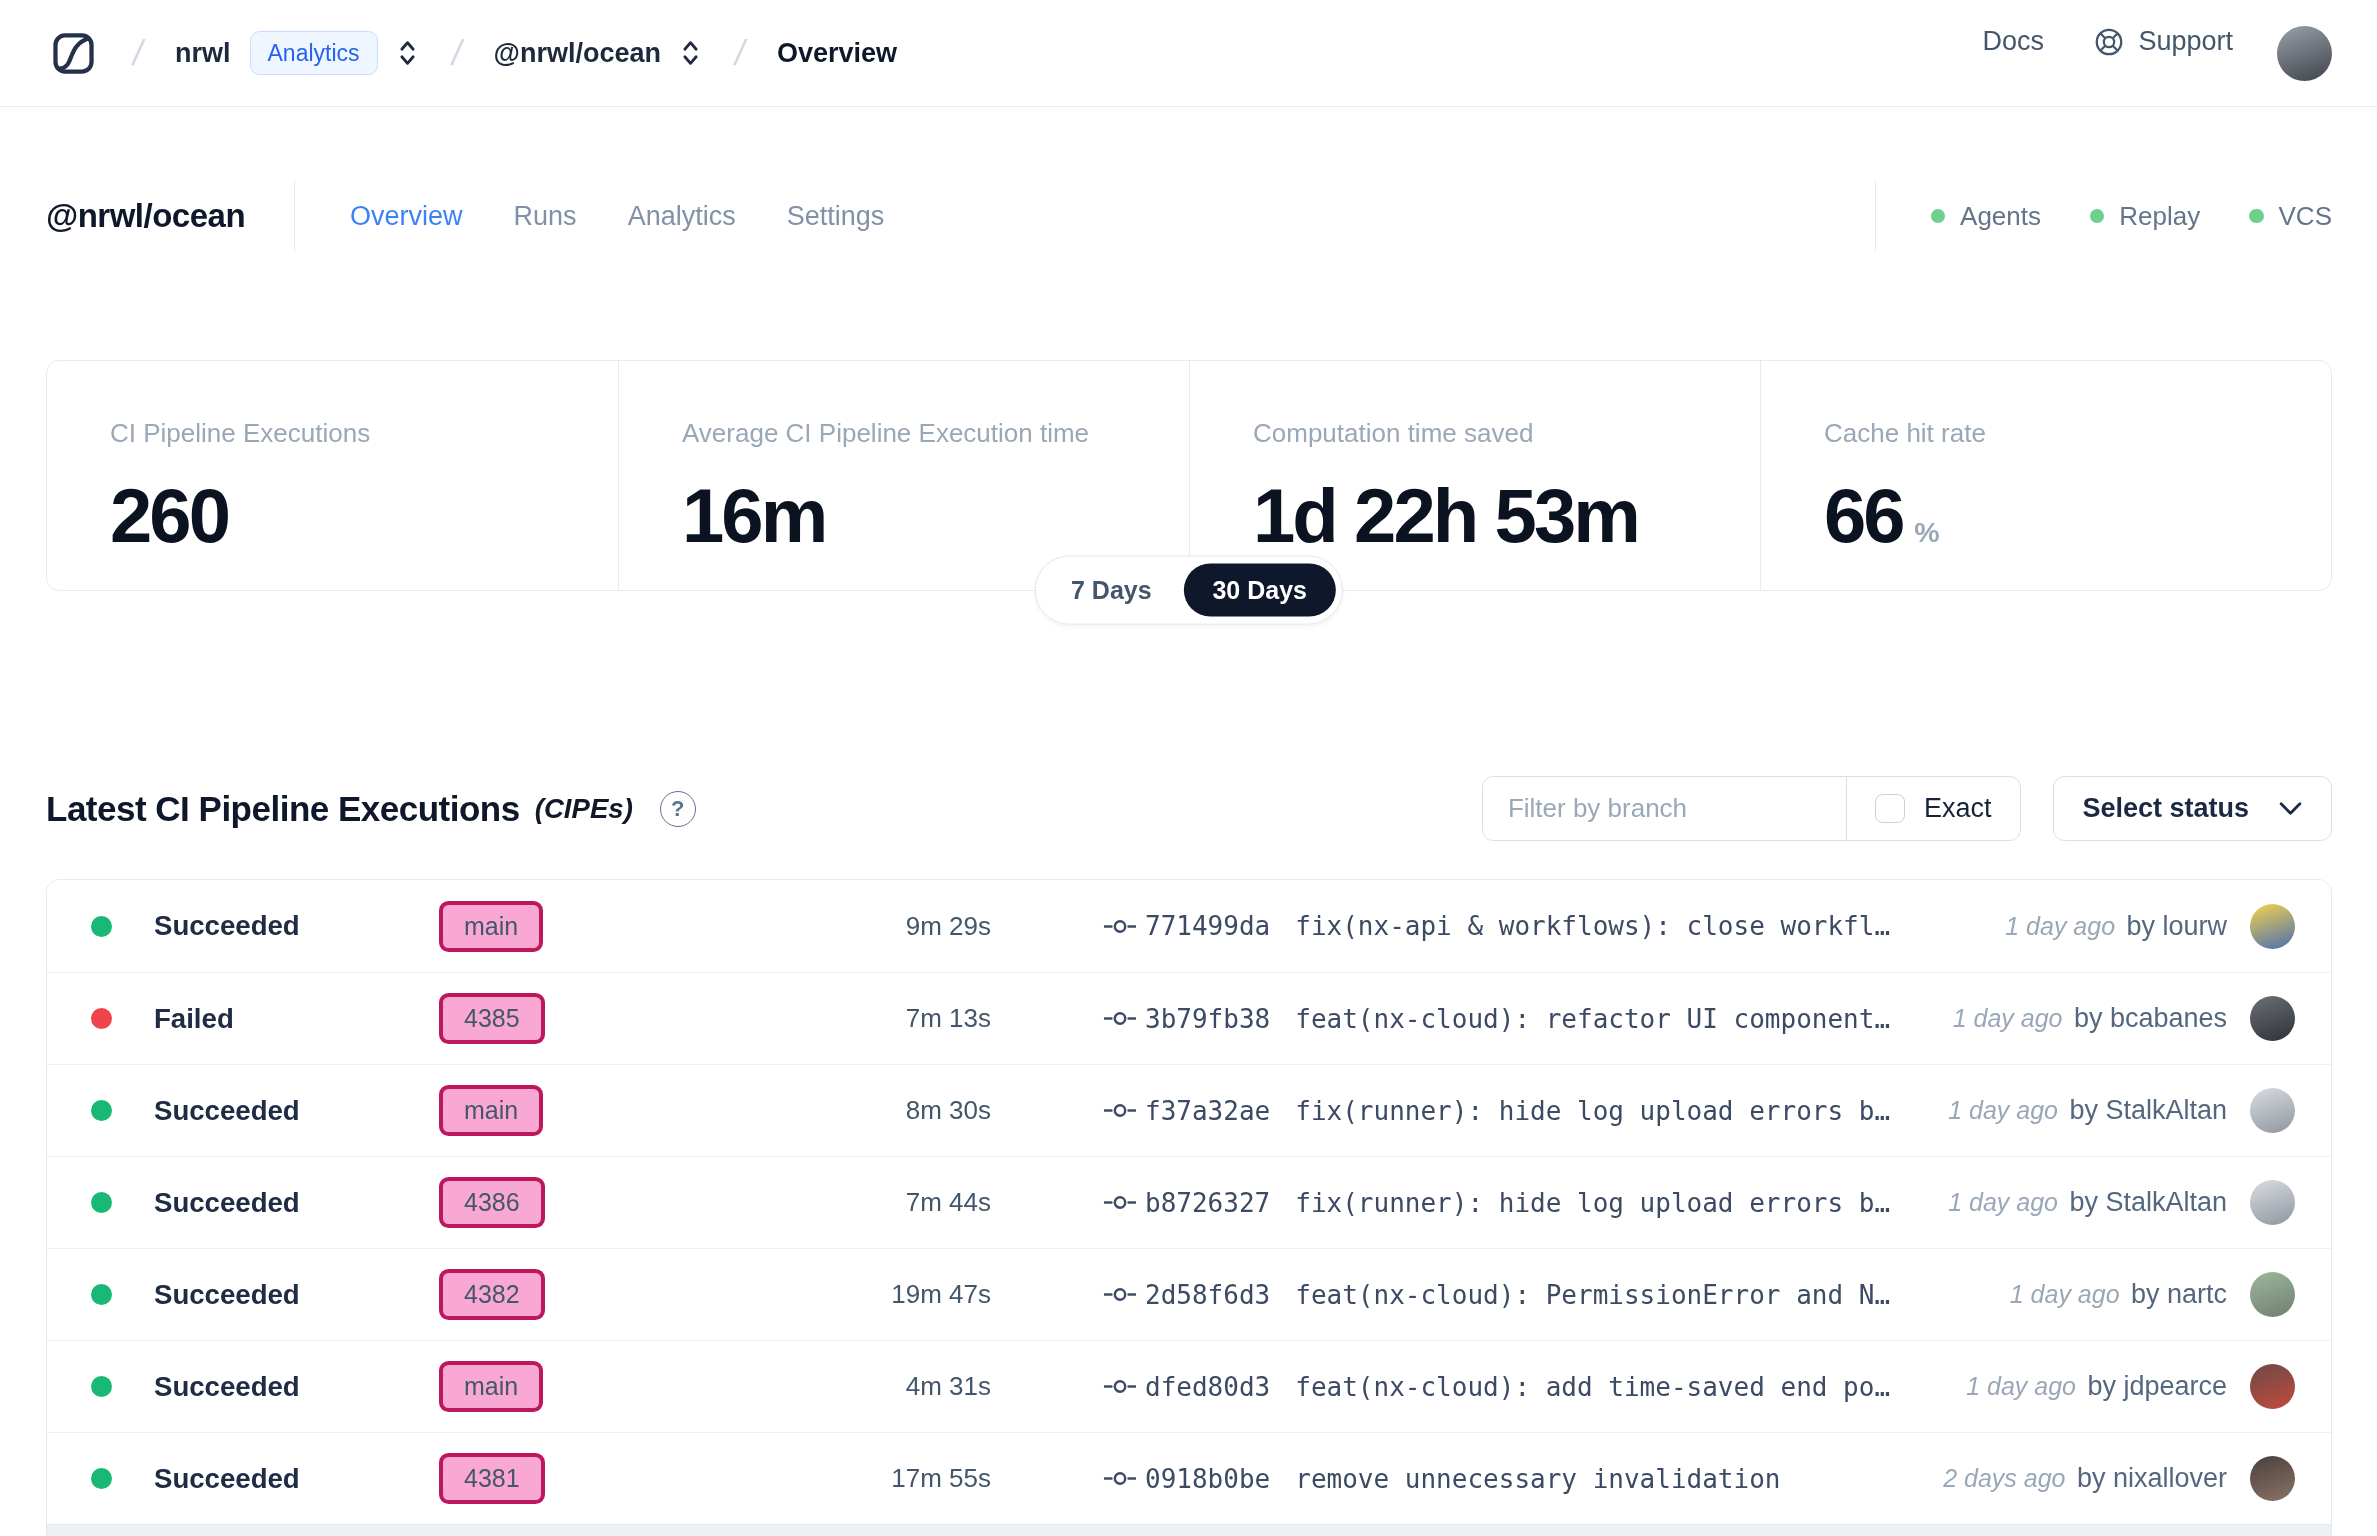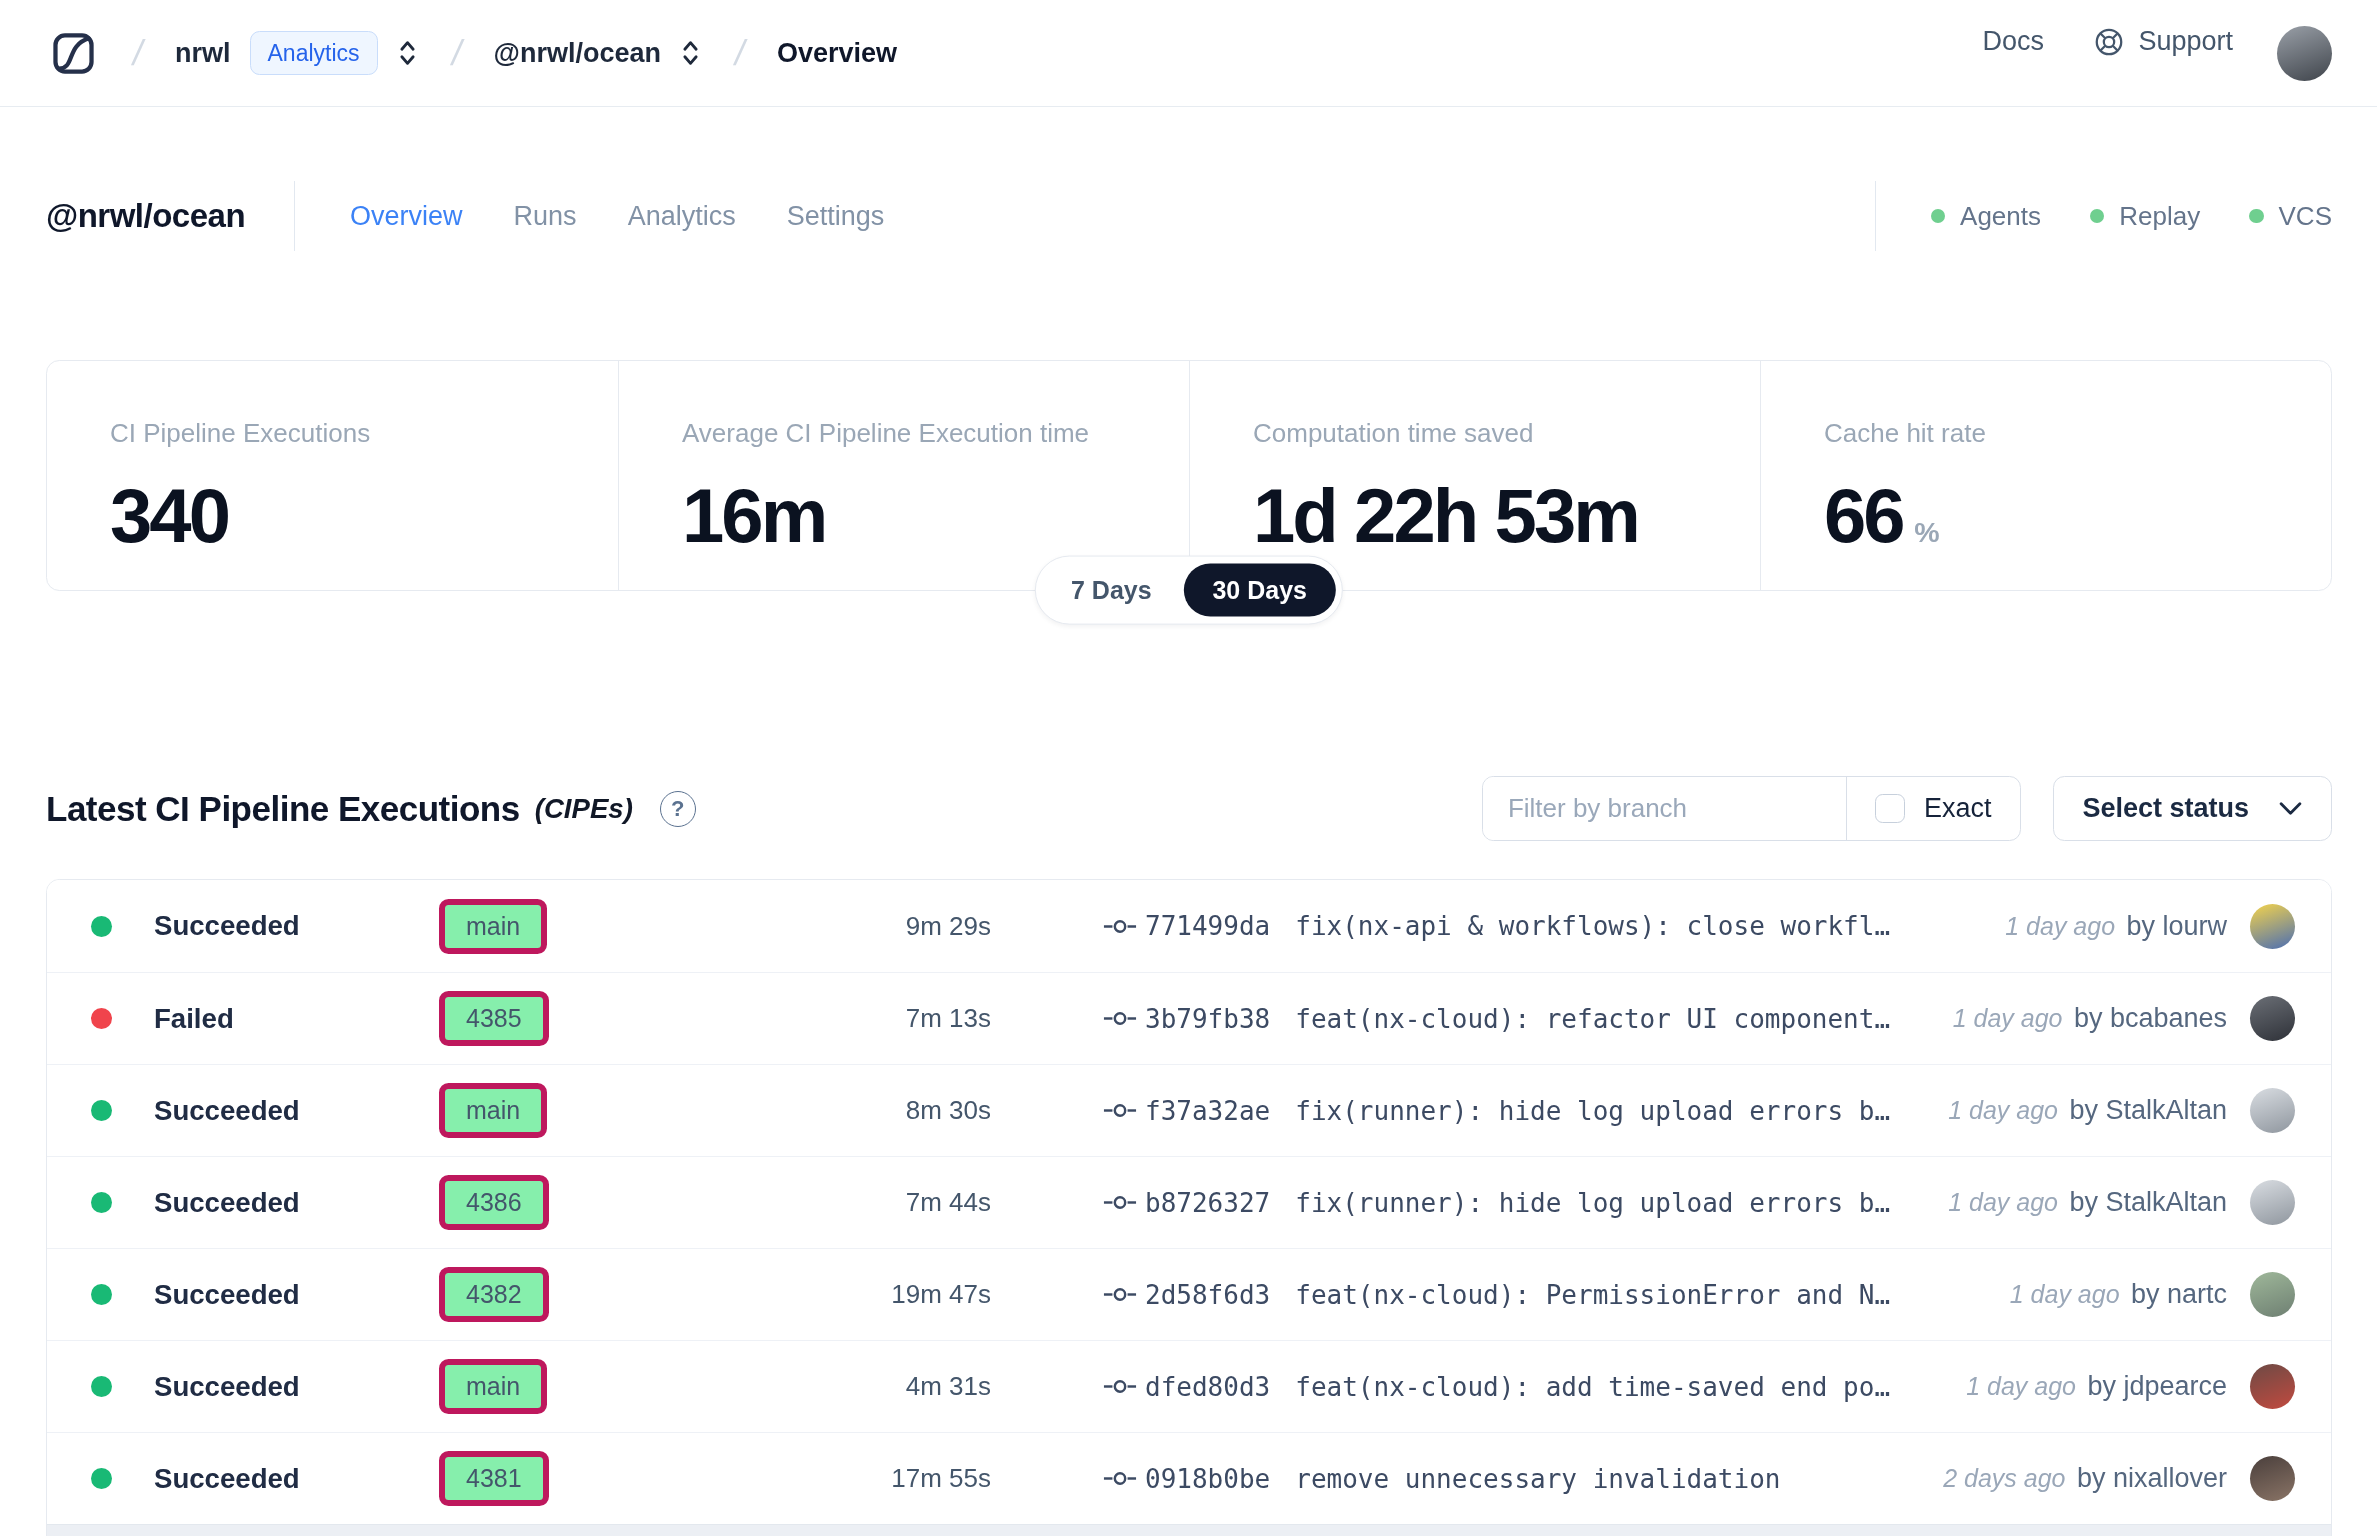--- a/index.html
+++ b/index.html
@@ -75,22 +75,22 @@
   .status-select .lbl { font-size:27px; font-weight:600; color:#1b2a42; }
 
   
   .cipes-table { margin:38px 46px 0; border:1px solid #e6eaf0; border-radius:13.3px;
     overflow:hidden; background:#fff; }
   .row { height:92px; display:flex; align-items:center; padding-left:44px; background:#fff; cursor:pointer; }
   .row + .row { border-top:1px solid #eef1f6; }
   .row-dot { width:21px; height:21px; border-radius:50%; flex:0 0 auto; margin-right:42px; }
   .row-status { width:285px; font-size:27.6px; font-weight:600; color:#202c44; }
   .row-branch { width:238px; display:flex; }
-  .branch-badge { font-size:25px; font-weight:500; color:#44566b; background:#86efac;
-    border:6px solid #be185d; border-radius:9.5px; padding:7px 21px; }
+  .branch-badge { font-size:25px; font-weight:500; color:#44566b; background:#f9a8d4;
+    border:4px solid #be185d; border-radius:9.5px; padding:7px 21px; }
   .row-duration { width:314px; text-align:right; font-size:26px; color:#44566b; }
   .row-commit { margin-left:112px; display:flex; align-items:center; gap:8px; }
   .commit-text { font-family:"DejaVu Sans Mono", monospace; font-size:26px; color:#3c4a63;
     display:flex; gap:25px; white-space:nowrap; }
   .row-right { margin-left:auto; display:flex; align-items:center; padding-right:36px; }
   .row-ago { font-size:25px; font-style:italic; color:#9aa7b8; }
   .row-author { font-size:27px; font-weight:500; color:#55677f; margin-left:11.4px; }
   .row-avatar { width:45px; height:45px; margin-left:23px; }
   .row-partial { height:28.5px; background:#eceff4; border-top:1px solid #e3e8ee; }
 
@@ -166,21 +166,21 @@
         <span class="dot"></span>
         <span class="lbl">VCS</span>
       </span>
     </div>
   </div>
 </section>
 
 <section class="stats">
   <div class="stat">
     <div class="stat-label">CI Pipeline Executions</div>
-    <div class="stat-value">340</div>
+    <div class="stat-value">260</div>
   </div>
   <div class="stat">
     <div class="stat-label">Average CI Pipeline Execution time</div>
     <div class="stat-value">16m</div>
   </div>
   <div class="stat">
     <div class="stat-label">Computation time saved</div>
     <div class="stat-value">1d 22h 53m</div>
   </div>
   <div class="stat">

